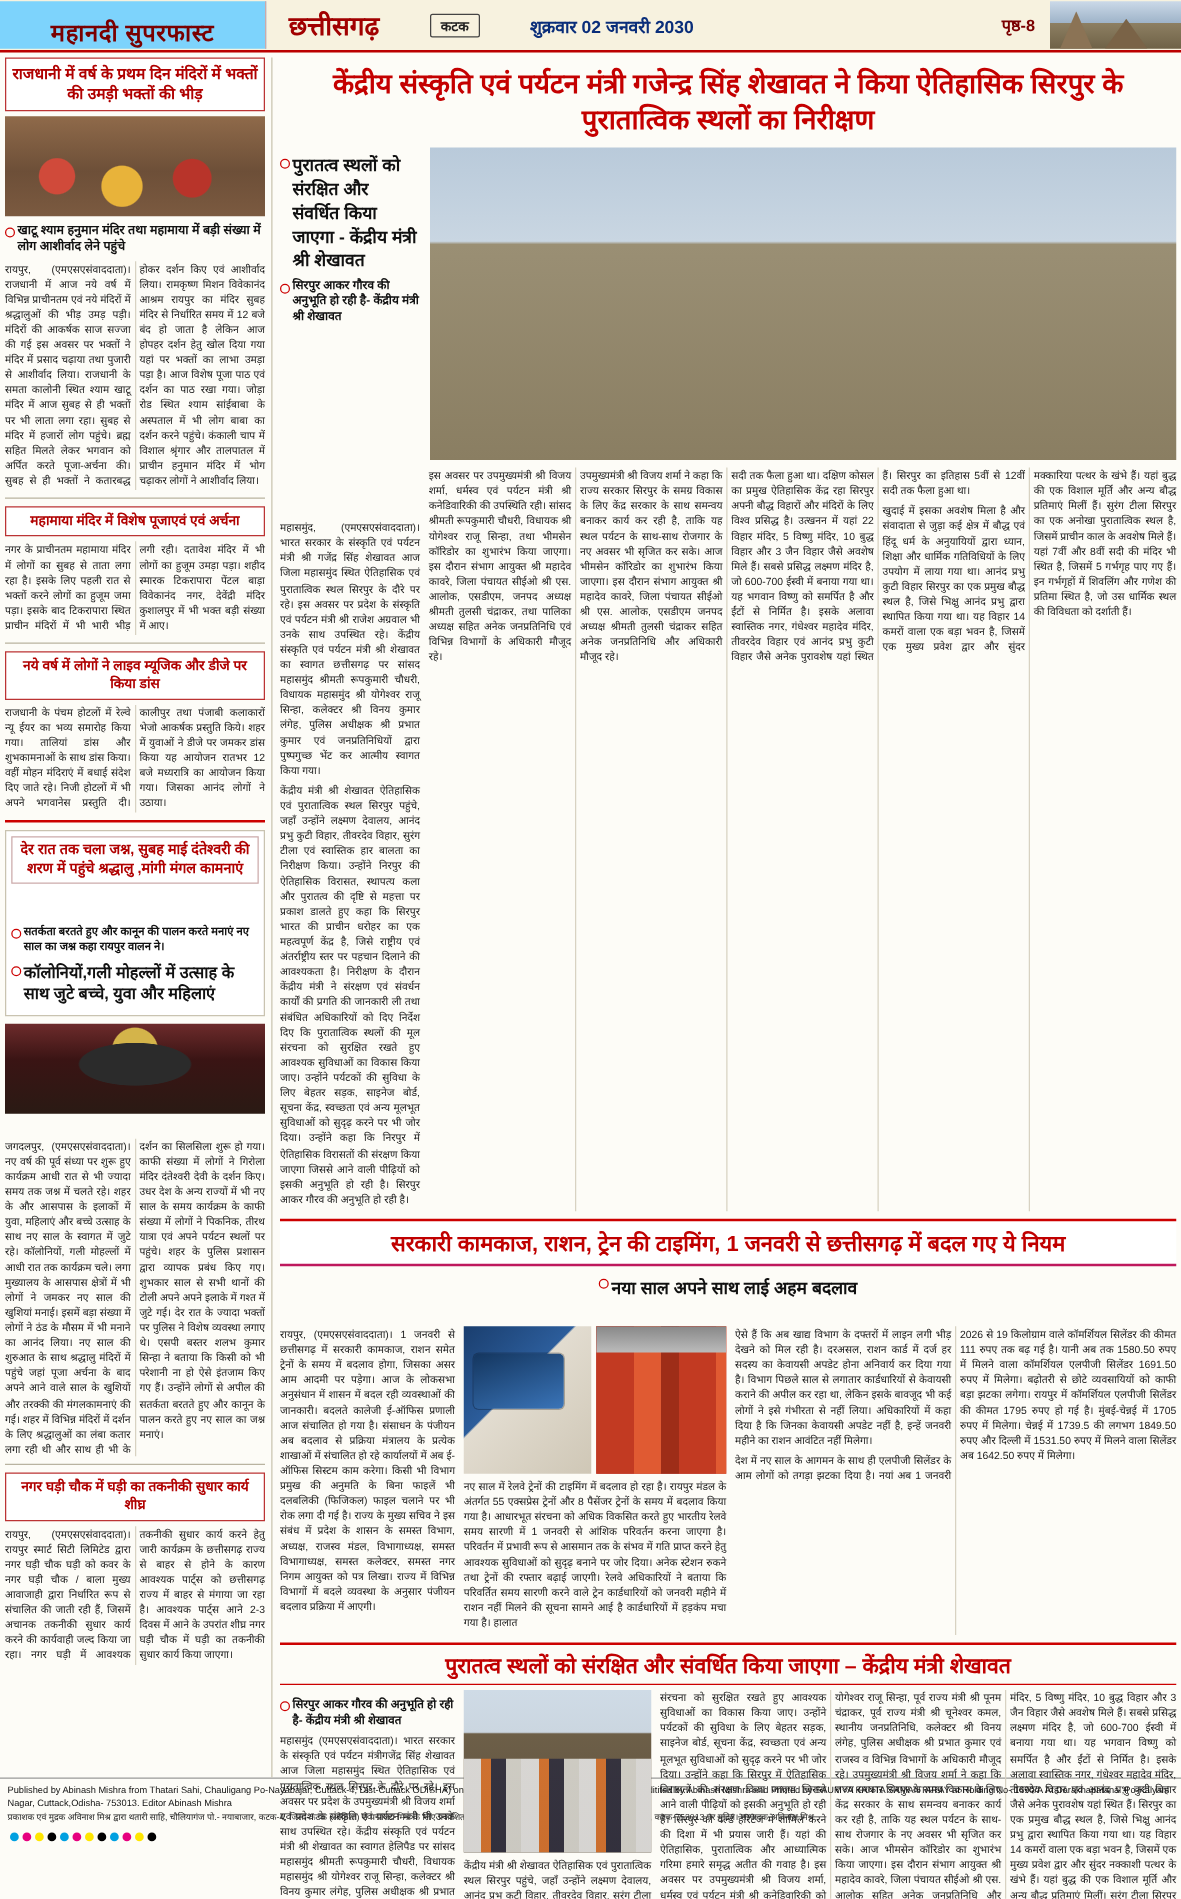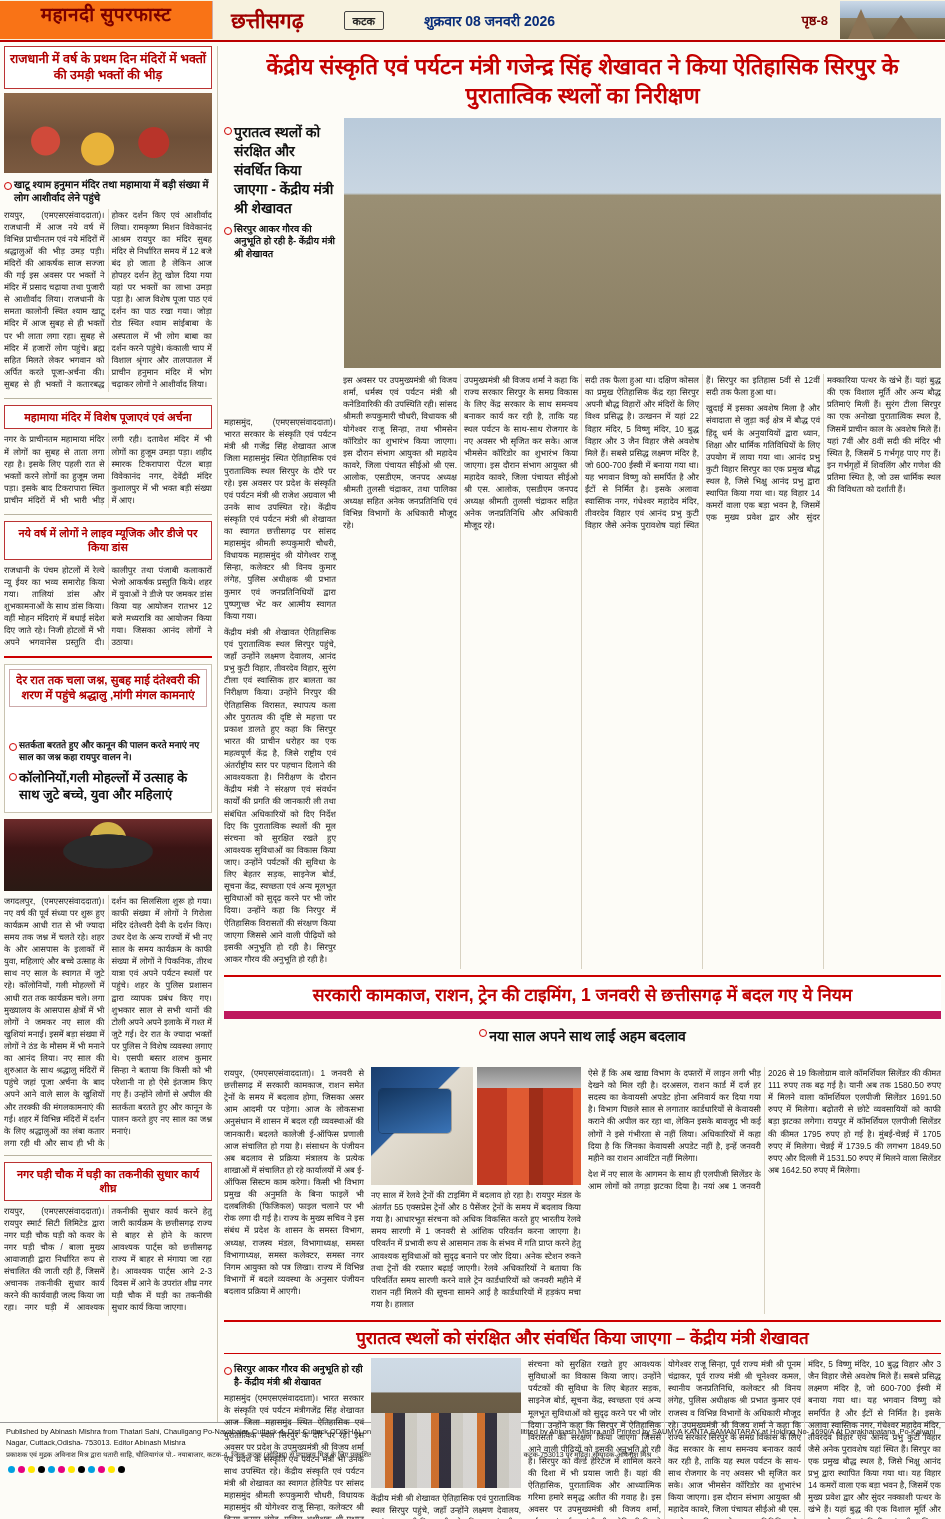--- a/index.html
+++ b/index.html
@@ -13,22 +13,22 @@
   .page{position:relative;width:945px;height:1519px;box-sizing:border-box;padding:0;}
 
   
   .masthead{
     height:40px;border-bottom:2px solid #b00;
     background:#f7f2df;
     display:flex;align-items:center;
     position:relative;
   }
   .mh-left{
-    width:212px;height:38px;background:#f97316;
-    display:flex;align-items:flex-start;justify-content:center;
+    width:212px;height:38px;background:#7dd3fc;
+    display:flex;align-items:flex-end;justify-content:center;
     border-right:1px solid #caa;
   }
   .mh-left .t{font-size:19px;font-weight:bold;color:#7a0000;letter-spacing:.5px;}
   .mh-center{
     flex:1;display:flex;align-items:center;justify-content:flex-start;gap:40px;padding-left:18px;
   }
   .mh-title{font-size:21px;font-weight:bold;color:#a10000;}
   .mh-sub{font-size:11px;font-weight:bold;color:#222;border:1px solid #444;padding:1px 8px;border-radius:2px;}
   .mh-date{font-size:14px;font-weight:bold;color:#0a2e7a;}
   .mh-page{font-size:13px;font-weight:bold;color:#7a0000;margin-left:auto;padding-right:12px;}
@@ -129,21 +129,21 @@
   .rule{border-top:1px solid #b9b3a0;margin:6px 0;}
   .rule-red{border-top:2px solid #c00;margin:6px 0;}
 
   
   .main-hl{
     font-size:22px;line-height:1.32;color:#c40000;font-weight:bold;text-align:center;
     padding:6px 4px 8px 4px;
   }
 
   .sec-banner{
-    background:#fff;border-top:2px solid #c00;border-bottom:8px solid #be185d;
+    background:#fff;border-top:2px solid #c00;border-bottom:2px solid #be185d;
     color:#c00000;font-weight:bold;font-size:17.5px;text-align:center;padding:5px 4px;
     margin:6px 0 4px 0;
   }
   .sec-banner2{
     color:#c00000;font-weight:bold;font-size:17px;text-align:center;padding:4px;
     border-top:2px solid #c00;border-bottom:1px solid #c00;margin:6px 0 4px 0;
   }
 
   .sub-kicker{
     font-size:14px;font-weight:bold;color:#111;text-align:center;margin:3px 0 5px 0;
@@ -177,21 +177,21 @@
 
 <div class="page">
 
   <div class="masthead">
     <div class="mh-left">
       <span class="t">महानदी सुपरफास्ट</span>
     </div>
     <div class="mh-center">
       <span class="mh-title">छत्तीसगढ़</span>
       <span class="mh-sub">कटक</span>
-      <span class="mh-date">शुक्रवार  08  जनवरी  2026</span>
+      <span class="mh-date">शुक्रवार  02  जनवरी  2030</span>
       <span class="mh-page">पृष्ठ-8</span>
     </div>
     <div class="mh-img"></div>
   </div>
 
   <div class="body-grid">
 
     <div class="col-left">
 
       <div class="box-head">राजधानी में वर्ष के प्रथम दिन मंदिरों में भक्तों की उमड़ी भक्तों की भीड़</div>
@@ -221,21 +221,21 @@
       <div class="rule-red"></div>
 
       <div class="lbox">
         <div class="lbox-head">देर रात तक चला जश्न, सुबह माई दंतेश्वरी की शरण में पहुंचे श्रद्धालु ,मांगी मंगल कामनाएं</div>
         <div class="bullet-head" style="font-size:9px;margin-top:32px;">सतर्कता बरतते हुए और कानून की पालन करते मनाएं नए साल का जश्न कहा रायपुर वालन ने।</div>
         <div class="bullet-head" style="font-size:13px;">कॉलोनियों,गली मोहल्लों में उत्साह के साथ जुटे बच्चे, युवा और महिलाएं</div>
       </div>
 
       <div class="photo ph-idol" style="height:72px;"></div>
 
-      <div class="txt two-col" style="margin-top:4px;">
+      <div class="txt two-col" style="margin-top:20px;">
         <p>जगदलपुर, (एमएसएसंवाददाता)। नए वर्ष की पूर्व संध्या पर शुरू हुए कार्यक्रम आधी रात से भी ज्यादा समय तक जश्न में चलते रहे। शहर के और आसपास के इलाकों में युवा, महिलाएं और बच्चे उत्साह के साथ नए साल के स्वागत में जुटे रहे। कॉलोनियों, गली मोहल्लों में आधी रात तक कार्यक्रम चले। लगा मुख्यालय के आसपास क्षेत्रों में भी लोगों ने जमकर नए साल की खुशियां मनाई। इसमें बड़ा संख्या में लोगों ने ठंड के मौसम में भी मनाने का आनंद लिया। नए साल की शुरुआत के साथ श्रद्धालु मंदिरों में पहुंचे जहां पूजा अर्चना के बाद अपने आने वाले साल के खुशियों और तरक्की की मंगलकामनाएं की गई। शहर में विभिन्न मंदिरों में दर्शन के लिए श्रद्धालुओं का लंबा कतार लगा रही थी और साथ ही भी के दर्शन का सिलसिला शुरू हो गया। काफी संख्या में लोगों ने गिरोला मंदिर दंतेश्वरी देवी के दर्शन किए। उधर देश के अन्य राज्यों में भी नए साल के समय कार्यक्रम के काफी संख्या में लोगों ने पिकनिक, तीरथ यात्रा एवं अपने पर्यटन स्थलों पर पहुंचे। शहर के पुलिस प्रशासन द्वारा व्यापक प्रबंध किए गए। शुभकार साल से सभी थानों की टोली अपने अपने इलाके में गश्त में जुटे गई। देर रात के ज्यादा भक्तों पर पुलिस ने विशेष व्यवस्था लगाए थे। एसपी बस्तर शलभ कुमार सिन्हा ने बताया कि किसी को भी परेशानी ना हो ऐसे इंतजाम किए गए हैं। उन्होंने लोगों से अपील की सतर्कता बरतते हुए और कानून के पालन करते हुए नए साल का जश्न मनाएं।</p>
       </div>
 
       <div class="rule"></div>
 
       <div class="box-head" style="font-size:11px;">नगर घड़ी चौक में घड़ी का तकनीकी सुधार कार्य शीघ्र</div>
       <div class="txt two-col">
         <p>रायपुर, (एमएसएसंवाददाता)। रायपुर स्मार्ट सिटी लिमिटेड द्वारा नगर घड़ी चौक घड़ी को कवर के नगर घड़ी चौक / बाला मुख्य आवाजाही द्वारा निर्धारित रूप से संचालित की जाती रही हैं, जिसमें अचानक तकनीकी सुधार कार्य करने की कार्यवाही जल्द किया जा रहा। नगर घड़ी में आवश्यक तकनीकी सुधार कार्य करने हेतु जारी कार्यक्रम के छत्तीसगढ़ राज्य से बाहर से होने के कारण आवश्यक पार्ट्स को छत्तीसगढ़ राज्य में बाहर से मंगाया जा रहा है। आवश्यक पार्ट्स आने 2-3 दिवस में आने के उपरांत शीघ्र नगर घड़ी चौक में घड़ी का तकनीकी सुधार कार्य किया जाएगा।</p>
       </div>
     </div>

